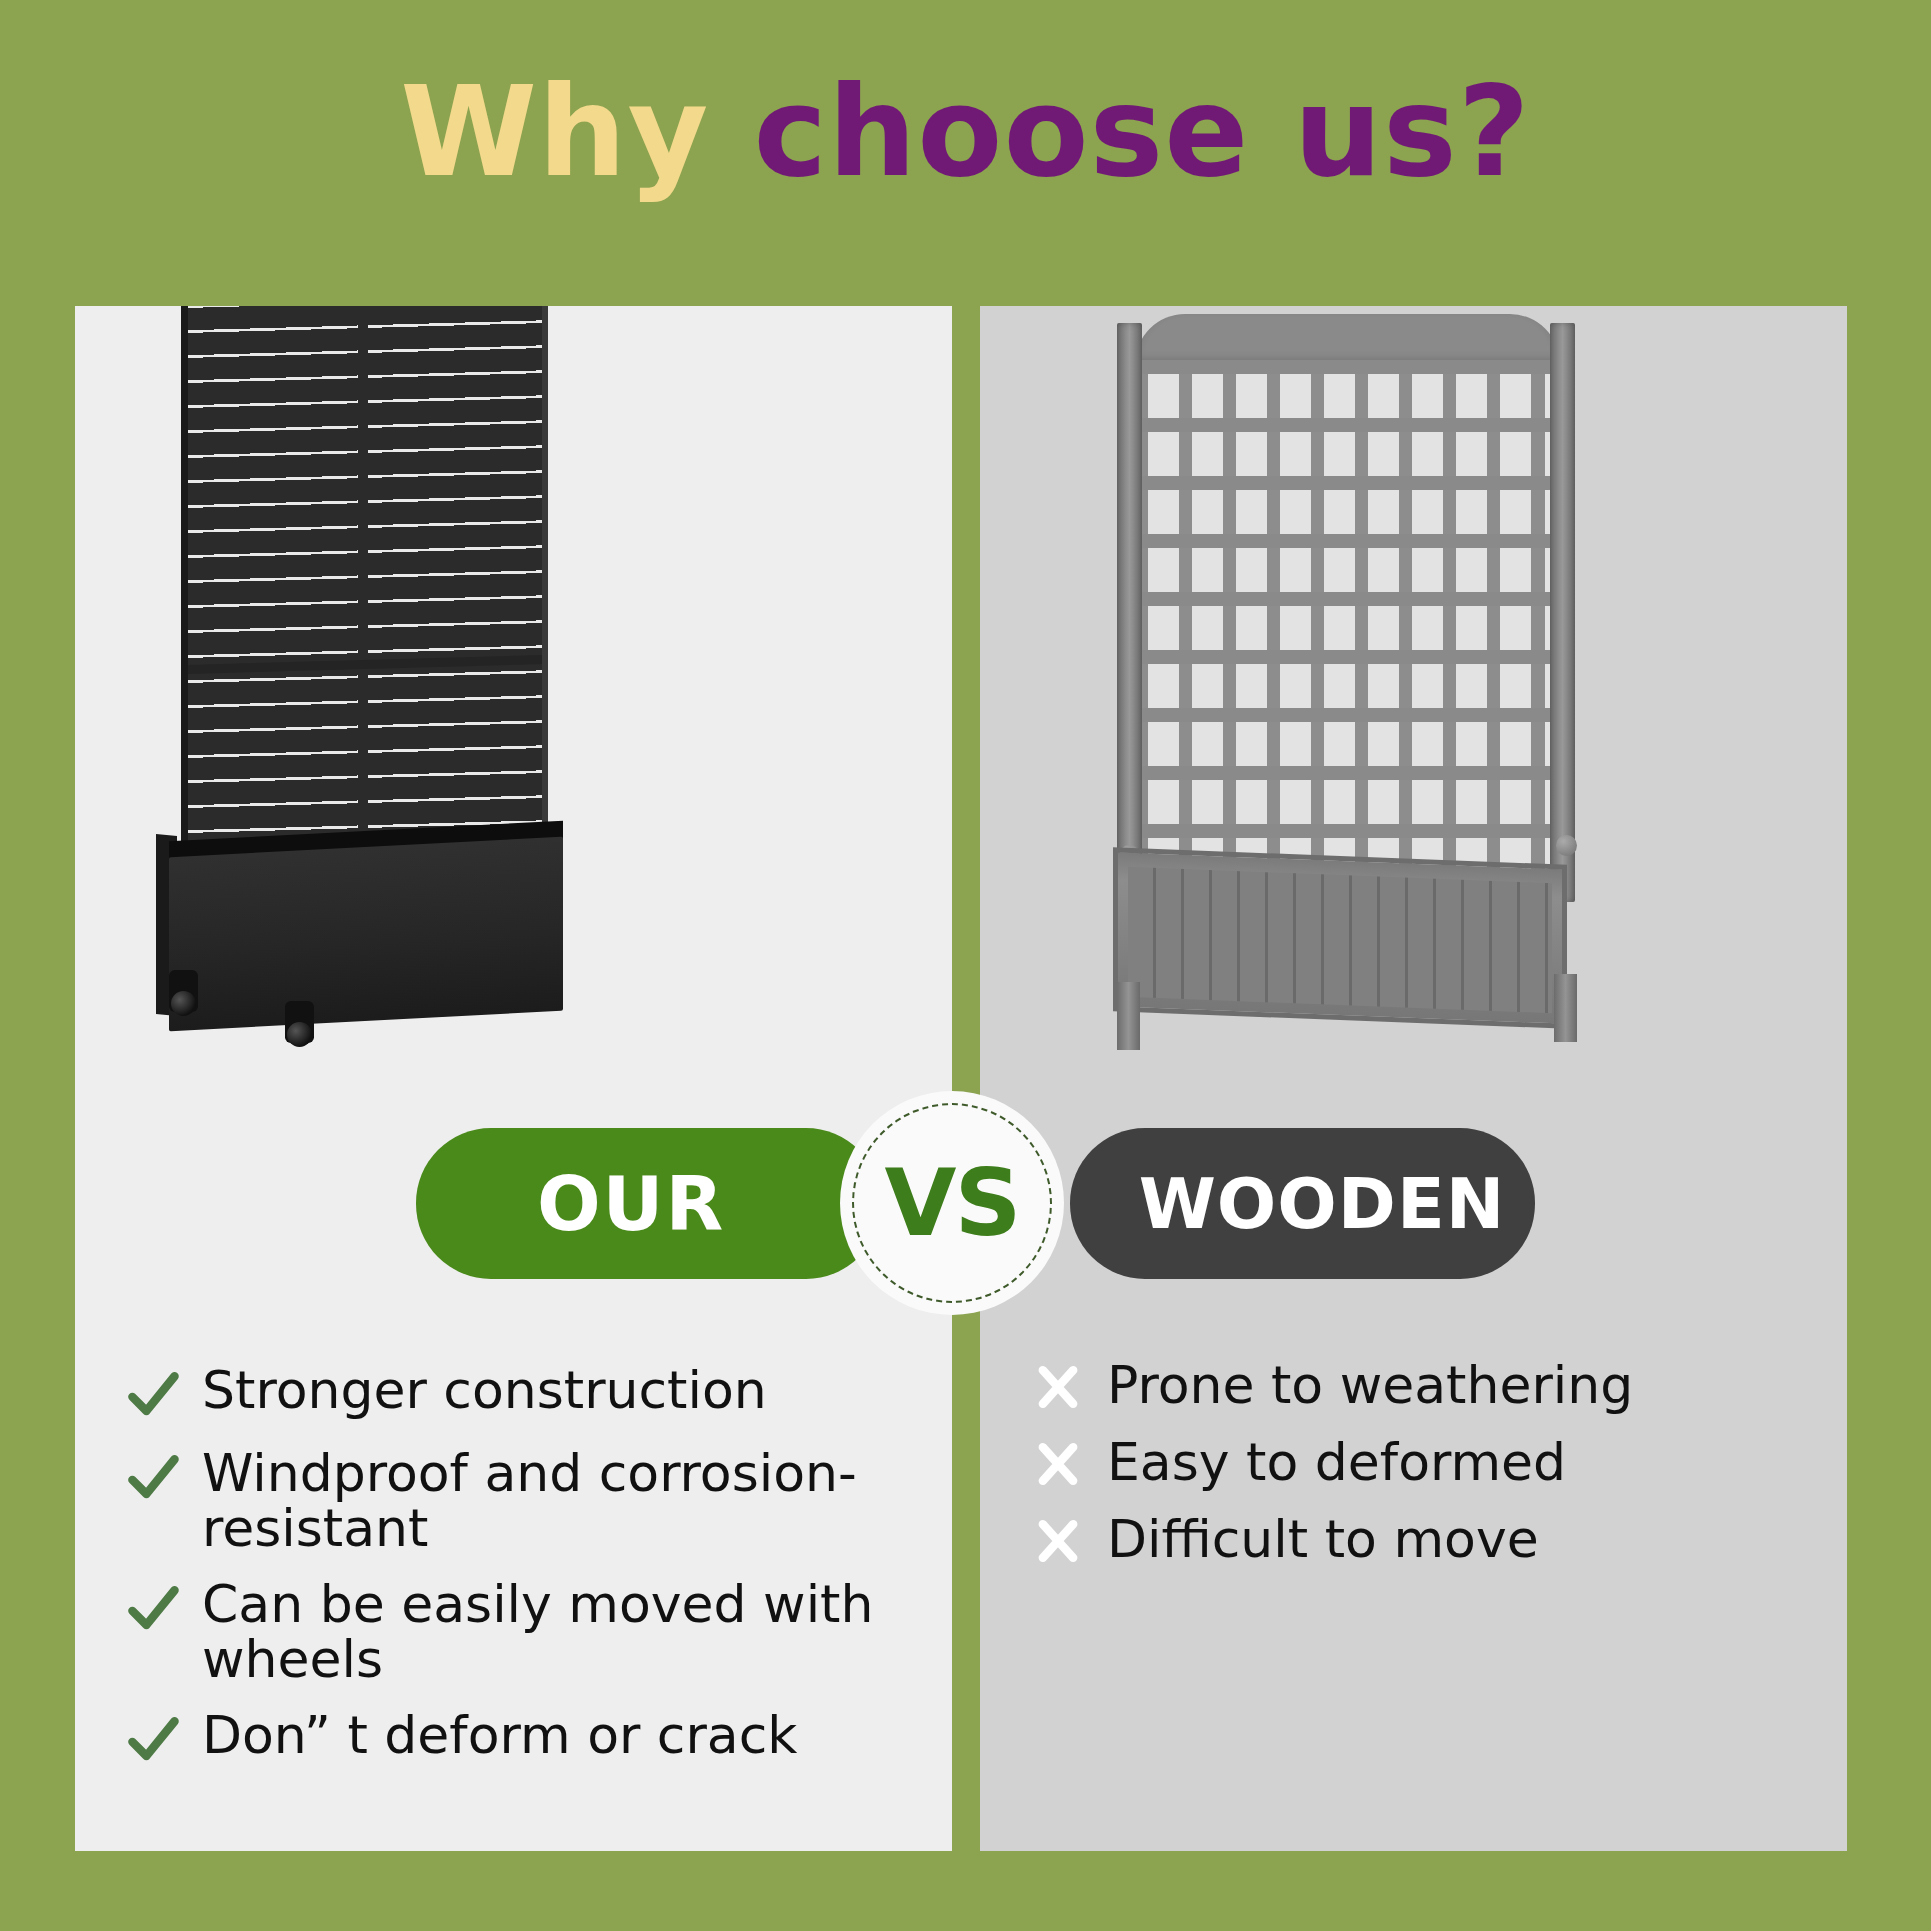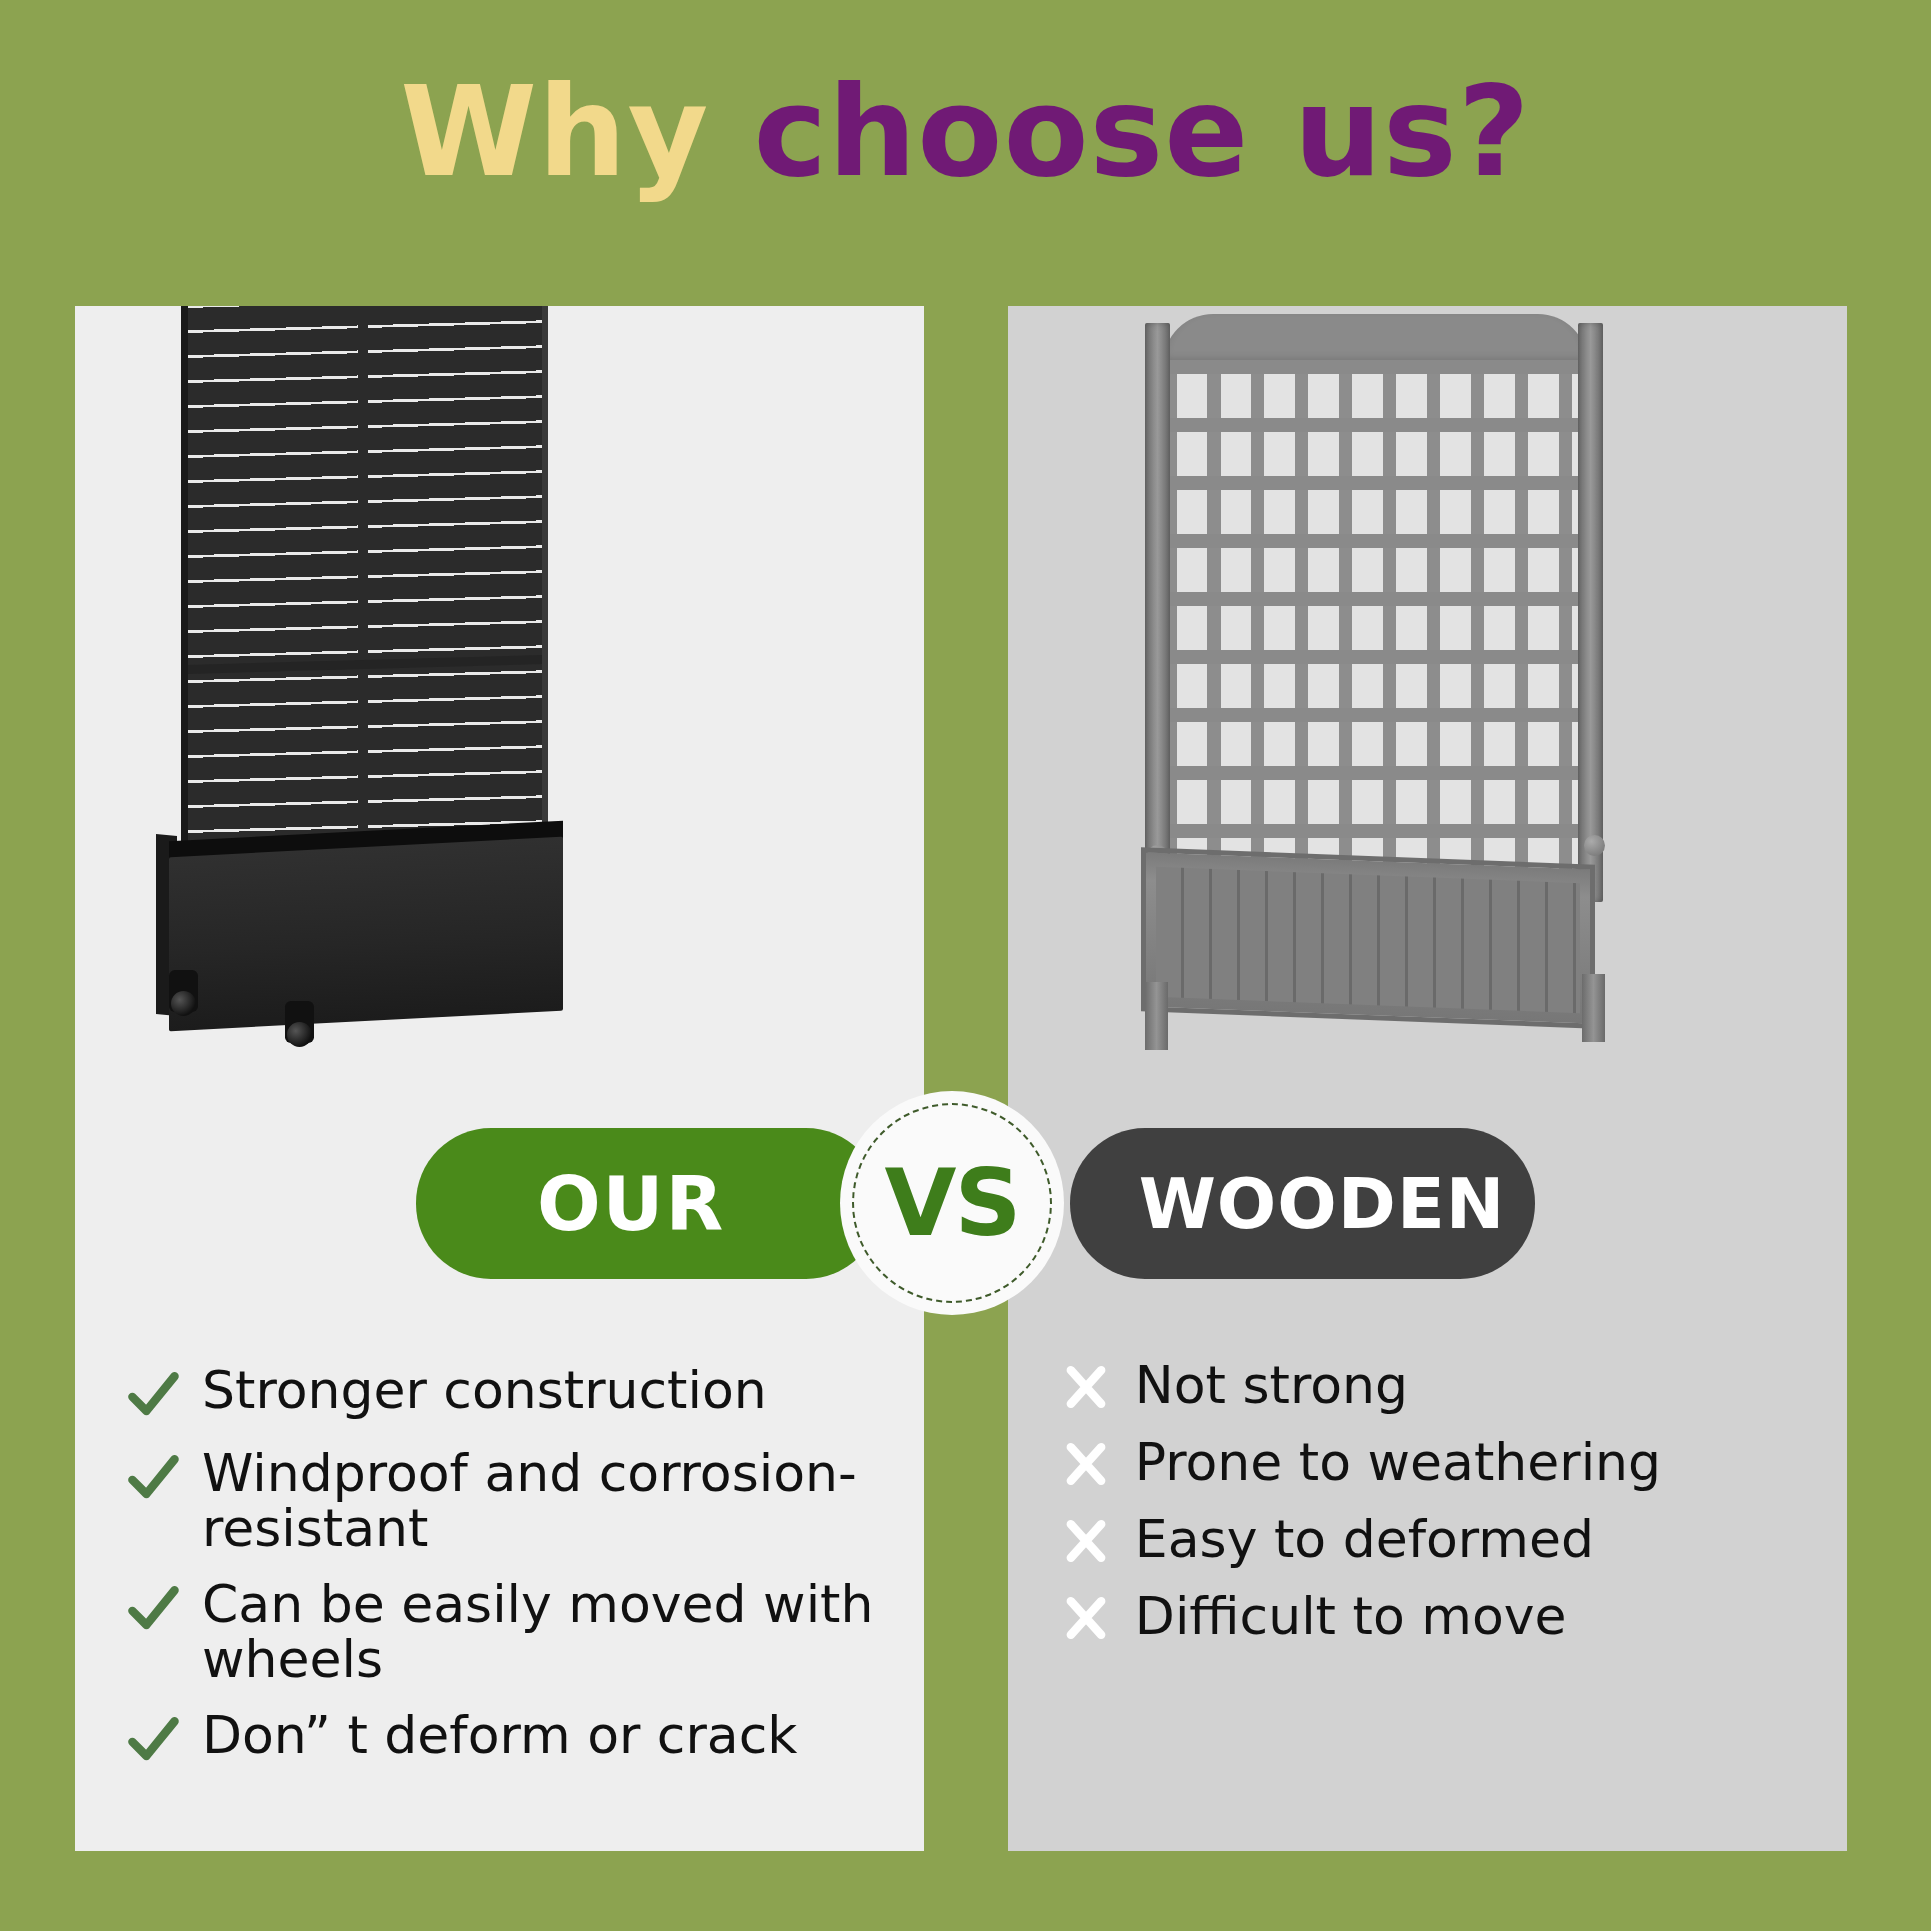--- a/index.html
+++ b/index.html
@@ -33,21 +33,20 @@
   .title .word-rest { color: #701a75; }
 
   
   .panels {
     position: absolute;
     left: 75px;
     top: 306px;
     width: 1772px;
     height: 1545px;
     display: flex;
-    gap: 28px;
   }
   .panel-left {
     position: relative;
     width: 877px;
     height: 100%;
     background: #EEEEEE;
     overflow: hidden;
   }
   .panel-divider {
     width: 28px;
@@ -436,28 +435,20 @@
       <div class="wood-finial wood-finial-r"></div>
       <div class="wood-box">
         <div class="wood-box-inner"></div>
       </div>
       <div class="wood-leg wood-leg-l"></div>
       <div class="wood-leg wood-leg-r"></div>
     </div>
 
     <div class="list-right">
 
-      <div class="feature">
-        <div class="mark">
-          <svg class="x-svg" viewBox="0 0 64 64" aria-hidden="true">
-            <path d="M14 12 L50 52 M50 12 L14 52" fill="none" stroke="#FFFFFF" stroke-width="10" stroke-linecap="round"></path>
-          </svg>
-        </div>
-        <div class="label">Not strong</div>
-      </div>
 
       <div class="feature">
         <div class="mark">
           <svg class="x-svg" viewBox="0 0 64 64" aria-hidden="true">
             <path d="M14 12 L50 52 M50 12 L14 52" fill="none" stroke="#FFFFFF" stroke-width="10" stroke-linecap="round"></path>
           </svg>
         </div>
         <div class="label">Prone to weathering</div>
       </div>
 

